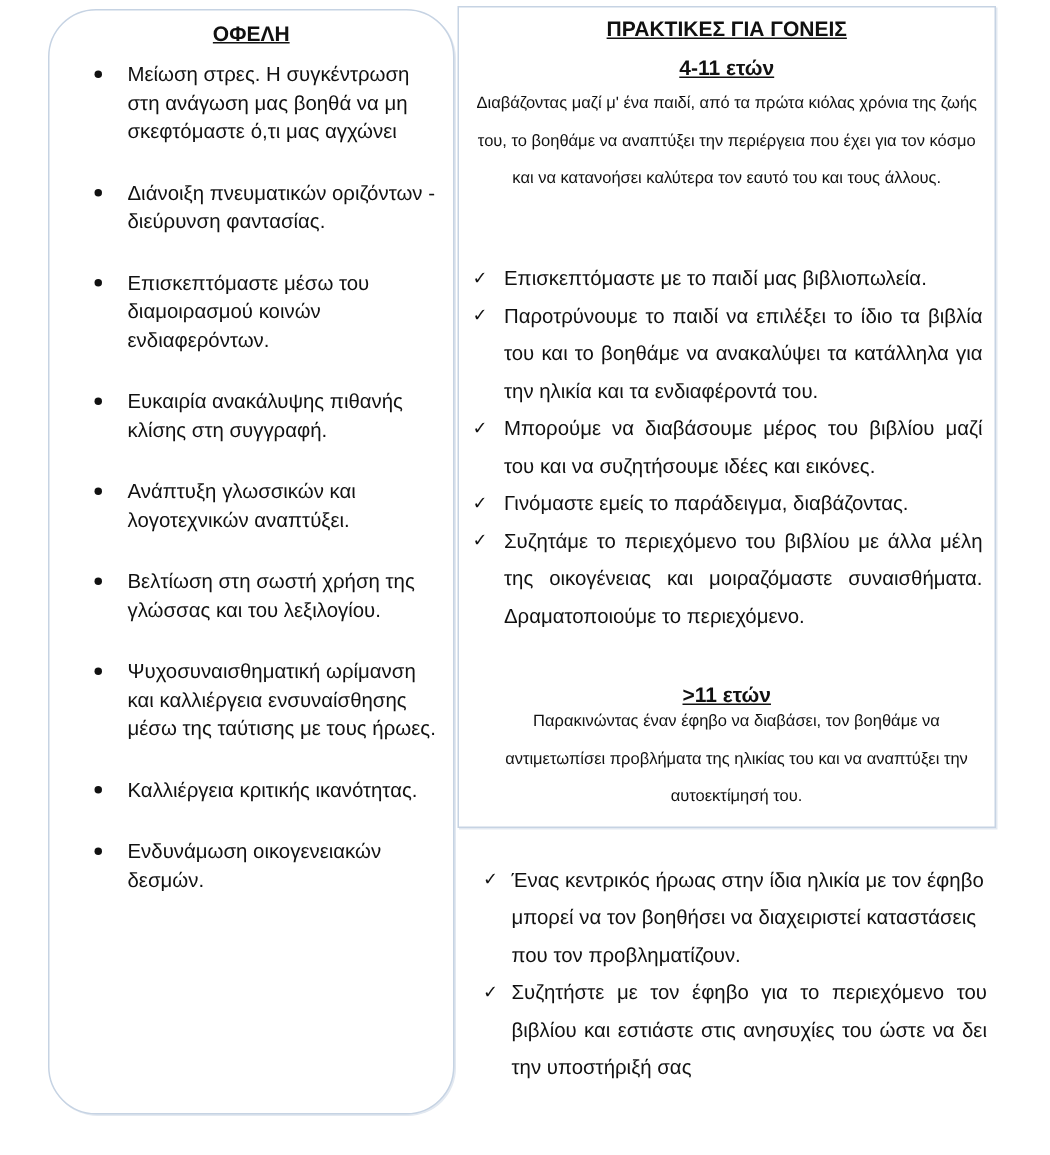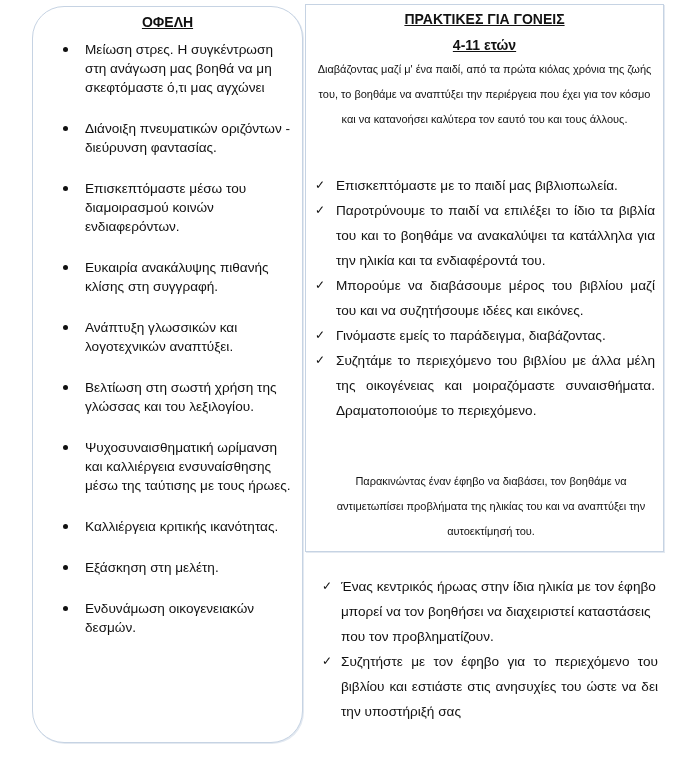--- a/index.html
+++ b/index.html
@@ -128,37 +128,37 @@
   <div class="heading" id="left-title">ΟΦΕΛΗ</div>
   <ul class="benefits">
     <li><span class="dot"></span><b>Μείωση</b><span> στρες. Η συγκέντρωση στη ανάγωση μας βοηθά να μη σκεφτόμαστε ό,τι μας αγχώνει</span></li>
     <li><span class="dot"></span><b>Διάνοιξη</b><span> πνευματικών οριζόντων - </span><b>διεύρυνση</b><span> φαντασίας.</span></li>
     <li><span class="dot"></span><b>Επισκεπτόμαστε</b><span> μέσω του διαμοιρασμού κοινών ενδιαφερόντων.</span></li>
     <li><span class="dot"></span><b>Ευκαιρία</b><span> ανακάλυψης πιθανής κλίσης στη συγγραφή.</span></li>
     <li><span class="dot"></span><b>Ανάπτυξη</b><span> γλωσσικών και λογοτεχνικών αναπτύξει.</span></li>
     <li><span class="dot"></span><b>Βελτίωση</b><span> στη σωστή χρήση της γλώσσας και του λεξιλογίου.</span></li>
     <li><span class="dot"></span><b>Ψυχοσυναισθηματική</b><span> ωρίμανση και καλλιέργεια </span><b>ενσυναίσθησης</b><span> μέσω της ταύτισης με τους ήρωες.</span></li>
     <li><span class="dot"></span><b>Καλλιέργεια</b><span> κριτικής ικανότητας.</span></li>
-    <li><span class="dot"></span><b>Εξάσκηση</b><span> στη μελέτη.</span></li>
     <li><span class="dot"></span><b>Ενδυνάμωση</b><span> οικογενειακών δεσμών.</span></li>
   </ul>
 </div>
 
 <div class="box" id="right-box">
   <div class="heading" id="right-title">ΠΡΑΚΤΙΚΕΣ ΓΙΑ ΓΟΝΕΙΣ</div>
   <div class="heading" id="sec1-title">4-11 ετών</div>
   <div class="intro" id="intro1">Διαβάζοντας μαζί μ' ένα παιδί, από τα πρώτα κιόλας χρόνια της ζωής του, το βοηθάμε να αναπτύξει την περιέργεια που έχει για τον κόσμο και να κατανοήσει καλύτερα τον εαυτό του και τους άλλους.</div>
 
   <ul class="checks" id="checks1">
     <li><span class="check">✓</span><span></span><b>Επισκεπτόμαστε</b><span> με το παιδί μας </span><b>βιβλιοπωλεία</b><span>.</span></li>
     <li><span class="check">✓</span><span></span><b>Παροτρύνουμε το παιδί να επιλέξει</b><span> το ίδιο τα βιβλία του και το βοηθάμε να ανακαλύψει τα κατάλληλα για την ηλικία και τα ενδιαφέροντά του.</span><b></b><span></span></li>
     <li><span class="check">✓</span><span>Μπορούμε να </span><b>διαβάσουμε μέρος του βιβλίου μαζί του</b><span> και να συζητήσουμε ιδέες και εικόνες.</span><b></b><span></span></li>
     <li><span class="check">✓</span><span></span><b>Γινόμαστε</b><span> εμείς το </span><b>παράδειγμα</b><span>, διαβάζοντας.</span></li>
     <li><span class="check">✓</span><span></span><b>Συζητάμε το περιεχόμενο</b><span> του βιβλίου με άλλα μέλη της οικογένειας και μοιραζόμαστε συναισθήματα. Δραματοποιούμε το περιεχόμενο.</span><b></b><span></span></li>
   </ul>
 
+  <div class="heading" id="sec2-title">&gt;11 ετών</div>
   <div class="intro" id="intro2">Παρακινώντας έναν έφηβο να διαβάσει, τον βοηθάμε να αντιμετωπίσει προβλήματα της ηλικίας του και να αναπτύξει την αυτοεκτίμησή του.</div>
 
   <ul class="checks" id="checks2">
     <li><span class="check">✓</span><span>Ένας </span><b>κεντρικός ήρωας στην ίδια ηλικία</b><span> με τον έφηβο μπορεί να τον βοηθήσει να διαχειριστεί καταστάσεις που τον προβληματίζουν.</span><b></b><span></span></li>
     <li class="just"><span class="check">✓</span><span></span><b>Συζητήστε</b><span> με τον έφηβο για το περιεχόμενο του βιβλίου και </span><b>εστιάστε στις ανησυχίες</b><span> του ώστε να δει την υποστήριξή σας</span></li>
   </ul>
 </div>
 
 </body></html>

